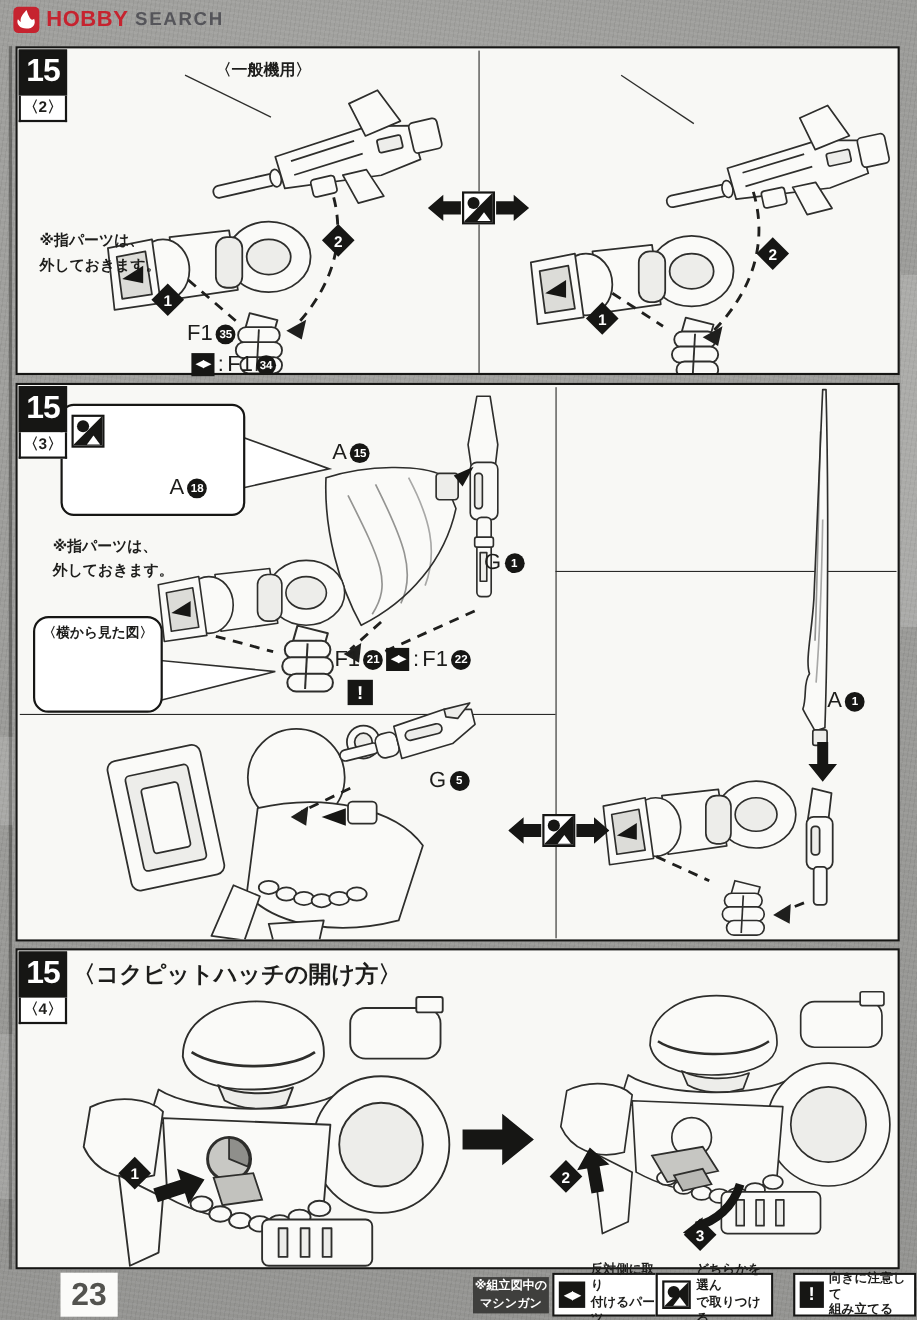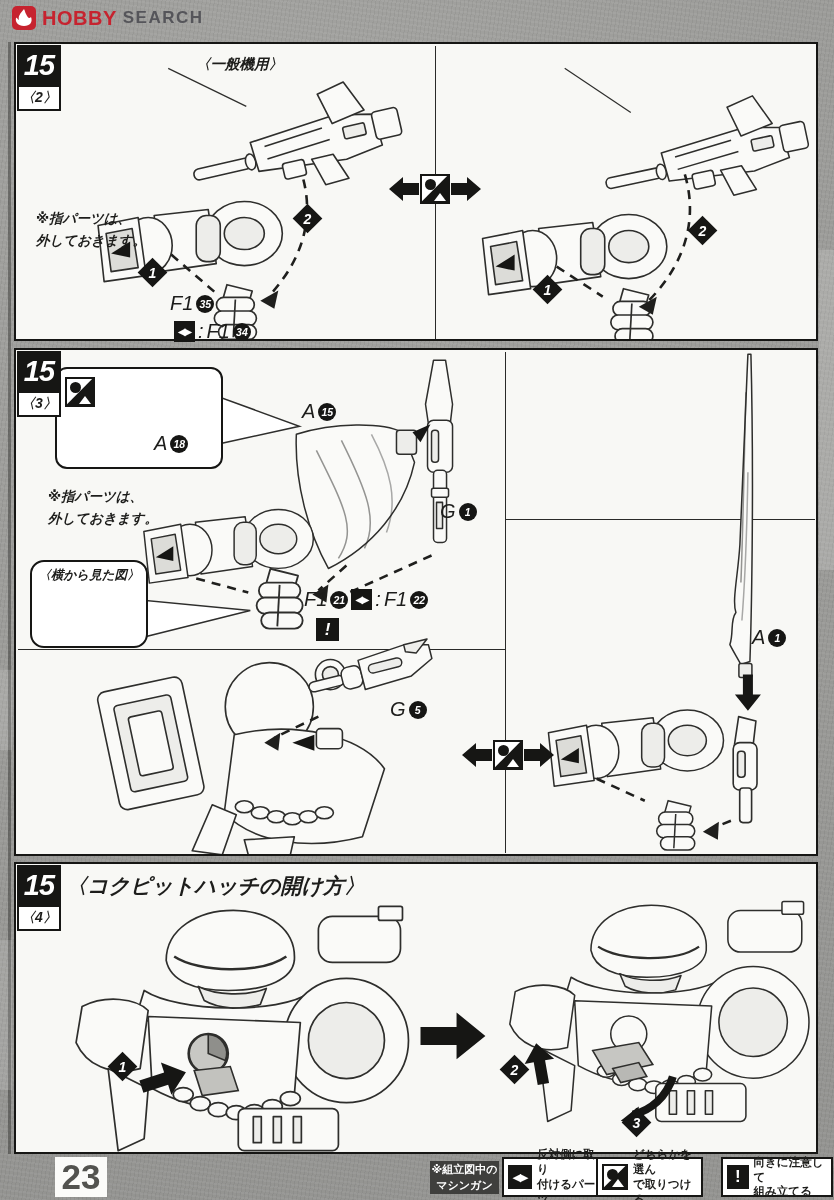--- a/index.html
+++ b/index.html
@@ -4,21 +4,21 @@
 <style>
   html,body{margin:0;padding:0;background:#6e6e6c;}
   .page{position:relative;width:834px;height:1200px;overflow:hidden;
     font-family:"Liberation Sans","DejaVu Sans",sans-serif;color:#1d1d1b;
     background-color:#9a9a97;
     background-image:
       repeating-linear-gradient(8deg, rgba(255,255,255,.05) 0 2px, rgba(0,0,0,0) 2px 5px),
       repeating-linear-gradient(98deg, rgba(0,0,0,.05) 0 1px, rgba(0,0,0,0) 1px 4px),
       radial-gradient(circle at 35% 15%, rgba(255,255,255,.09), rgba(0,0,0,.05)); padding-left: 44px;}
   .panel{position:absolute;left:14px;width:804px;background:#f8f8f5;
-    border:2.5px solid #161614;box-sizing:border-box;font-style:italic;}
+    border:2.5px solid #161614;box-sizing:border-box;}
   .art{position:absolute;left:0;top:0;width:100%;height:100%;z-index:2;}
   .vline,.hline{position:absolute;z-index:1;}
   .vline{border-left:1.6px solid #2a2a28;}
   .hline{border-top:1.6px solid #2a2a28;}
   .step-badge{position:absolute;left:1px;top:1px;width:44px;text-align:center;z-index:5;}
   .step-badge .num{display:block;background:#161614;color:#fff;font-size:29px;font-weight:800;
     line-height:1.3;border:2px solid #161614;letter-spacing:-1px;}
   .step-badge .sub{display:block;background:#fff;border:2px solid #161614;border-top:none;
     font-size:14px;font-weight:700;padding:2px 0;}
   .callout{position:absolute;z-index:4;font-size:14.5px;font-weight:600;line-height:1.45;white-space:nowrap;}
@@ -48,21 +48,21 @@
     border-bottom:8px solid #fff;}
   .choose-flank{position:absolute;width:92px;height:30px;z-index:6;}
   .choose-flank .ichoose{position:absolute;left:31px;top:0;}
   .choose-flank svg{position:absolute;left:0;top:2px;}
   .optbox{position:absolute;border:2.5px solid #161614;border-radius:12px;background:#fff;z-index:3;}
   .bubble{position:absolute;border:2px solid #161614;border-radius:14px;background:#fff;z-index:3;
     font-size:12.5px;font-weight:700;text-align:center;padding-top:5px;box-sizing:border-box;}
   .s4title{position:absolute;font-size:21px;font-weight:800;z-index:4;}
   .footer-band{position:absolute;left:0;top:1154px;width:834px;height:46px;z-index:3;}
   .pagebox{position:absolute;left:55px;top:3px;width:52px;height:40px;background:#fbfbf9;
-    display:flex;align-items:center;justify-content:center;font-size:35px;font-weight:800;color:#53534f;}
+    display:flex;align-items:center;justify-content:center;font-size:29px;font-weight:800;color:#53534f;}
   .legtitle{position:absolute;left:430px;top:7px;width:69px;height:33px;background:#3f3f3d;color:#fff;
     font-size:11px;font-weight:700;line-height:1.45;text-align:center;display:flex;flex-direction:column;
     justify-content:center;}
   .leg{position:absolute;top:3px;height:40px;background:#fff;border:2px solid #161614;
     display:flex;align-items:center;gap:5px;padding:0 4px;box-sizing:border-box;}
   .leg .txt{font-size:11.5px;font-weight:700;line-height:1.3;}
   .leg .ichoose{width:22px;height:22px;border-width:2px;}
   .leg .ichoose::before{width:32px;height:32px;left:6px;top:6px;}
   .leg .iopp{width:24px;height:24px;font-size:11px;}
   .leg .icaution{position:static;width:24px;height:24px;}

